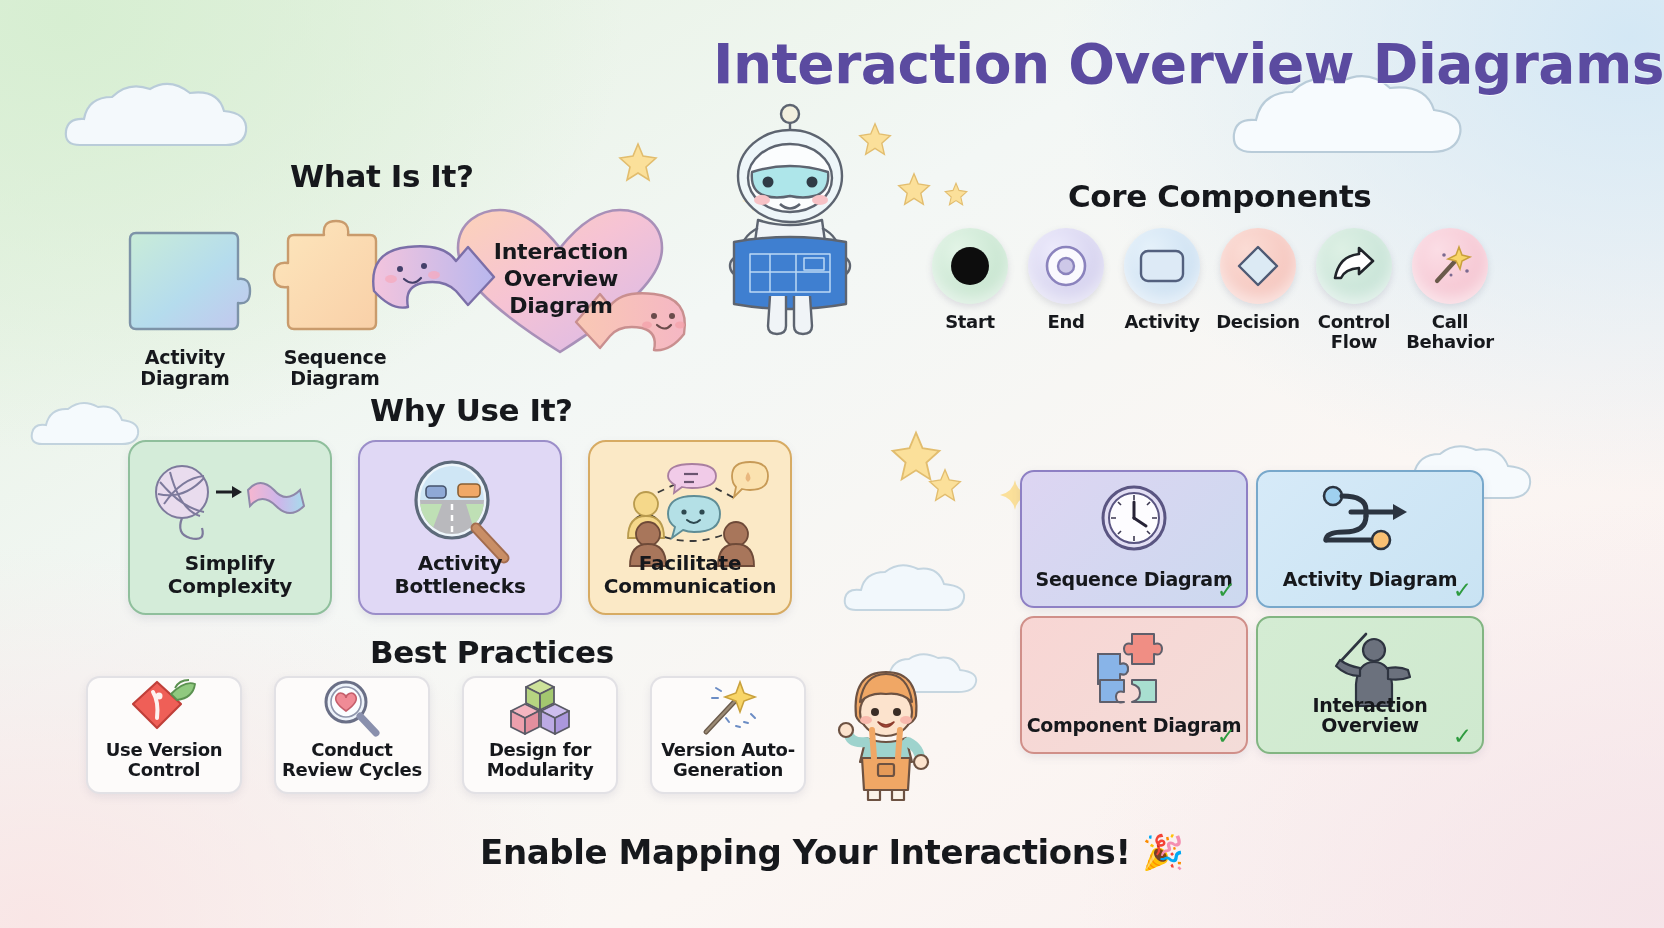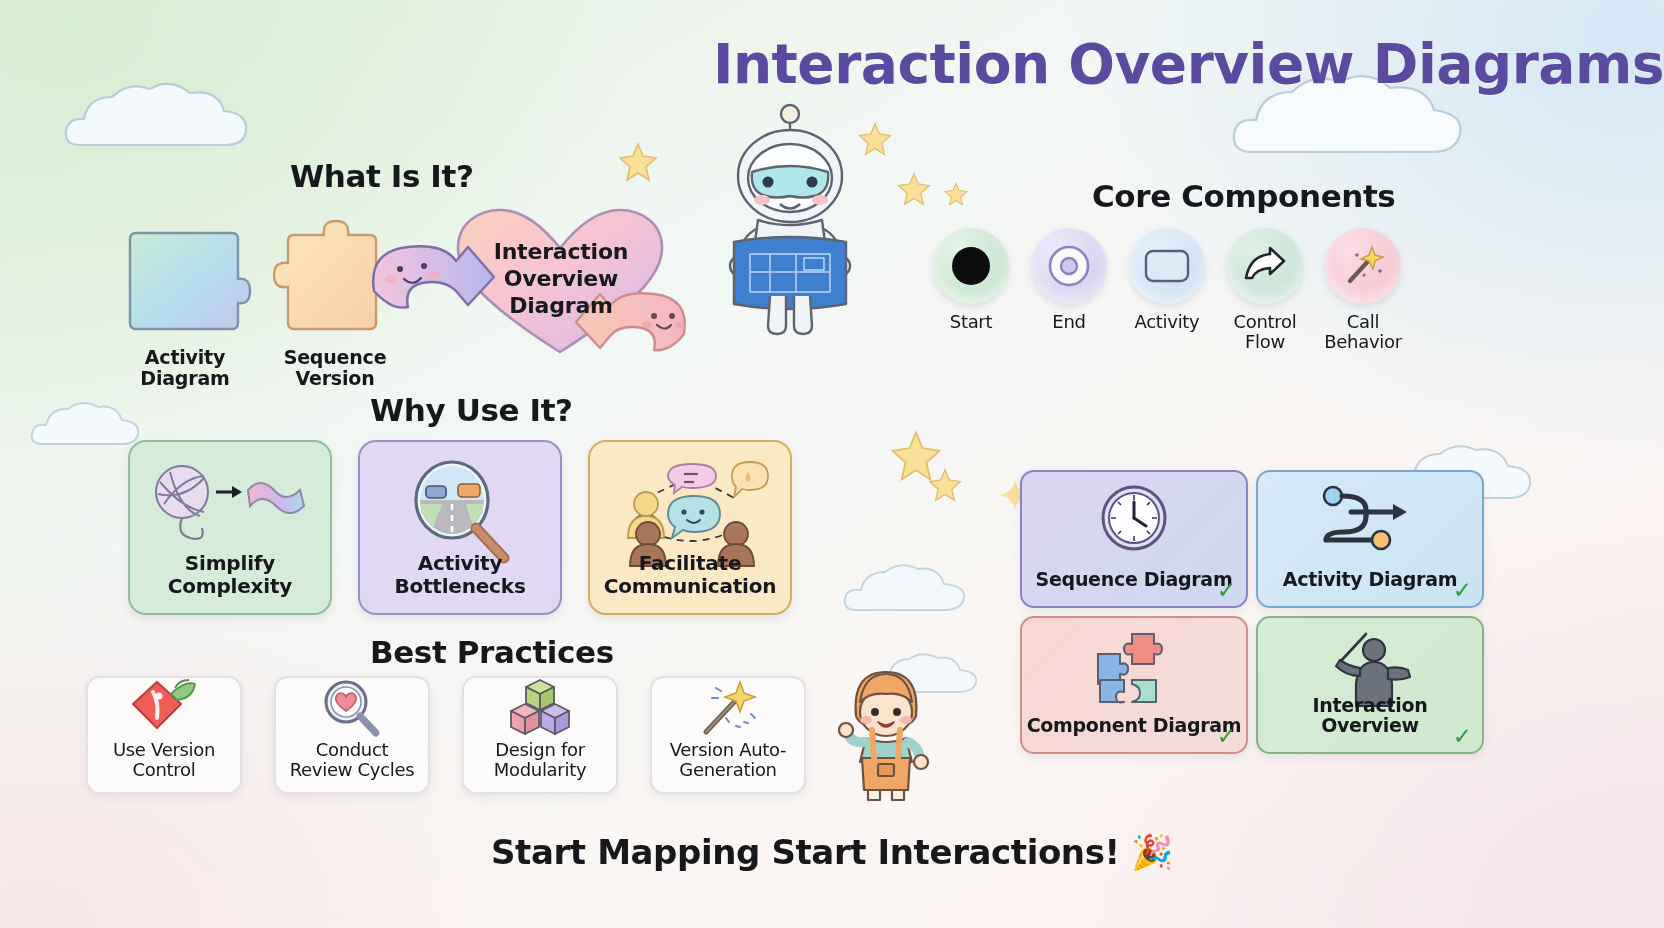--- a/index.html
+++ b/index.html
@@ -73,21 +73,21 @@
     font-weight: 700;
     color: #16181c;
     text-align: center;
     line-height: 1.12;
     letter-spacing: -0.2px;
     white-space: pre-line;
   }
 
   .small-label {
     font-size: 17px;
-    font-weight: 400;
+    font-weight: 700;
     color: #16181c;
     text-align: center;
     line-height: 1.1;
     letter-spacing: -0.3px;
     white-space: pre-line;
   }
 
   
   #whatisit-group { position: absolute; left: 110px; top: 195px; width: 590px; height: 190px; }
 
@@ -290,21 +290,21 @@
             <stop offset="100%" stop-color="#f9d0a8"></stop>
         </linearGradient>
       </defs>
       <path d="M38 30 q-6 0 -6 6 l0 22 q-14 -2 -14 12 q0 14 14 12 l0 36 q0 6 6 6 l76 0 q6 0 6 -6 l0 -82 q0 -6 -6 -6 l-22 0 q2 -14 -12 -14 q-14 0 -12 14 Z" fill="url(#pz2)" stroke="#c99b6c" stroke-width="2.4" stroke-linejoin="round"></path>
     </svg>
 
     <div class="puzzle-label-row">
       <div style="width:150px;" class="item-label">Activity
 Diagram</div>
       <div style="width:150px;" class="item-label">Sequence
-Version</div>
+Diagram</div>
     </div>
 
     <svg class="abs" style="left:330px;top:5px;" width="240" height="160" viewBox="0 0 240 160">
       <defs>
         <linearGradient id="hg" x1="0" y1="0" x2="1" y2="1">
           <stop offset="0%" stop-color="#fcd2b9"></stop>
             <stop offset="45%" stop-color="#f6c3d4"></stop>
             <stop offset="100%" stop-color="#d6b9ea"></stop>
         </linearGradient>
       </defs>
@@ -338,21 +338,21 @@
       <circle cx="98" cy="36" r="3" fill="#6a4b4b"></circle>
       <path d="M83 45 q8 7 14 0" stroke="#6a4b4b" stroke-width="2.2" fill="none" stroke-linecap="round"></path>
       <ellipse cx="73" cy="45" rx="5" ry="3.5" fill="#f3a0a8" opacity=".7"></ellipse>
       <ellipse cx="106" cy="45" rx="5" ry="3.5" fill="#f3a0a8" opacity=".7"></ellipse>
     </svg>
     <div class="abs item-label" style="left:370px;top:44px;width:162px;font-size:22px;line-height:1.22;">Interaction
 Overview
 Diagram</div>
   </div>
 
-  <div class="section-title" style="left:1092px;top:178px;">Core Components</div>
+  <div class="section-title" style="left:1068px;top:178px;">Core Components</div>
 
   <div id="core-row">
 
     <div class="core-item">
       <div class="core-circle" style="background:radial-gradient(circle at 34% 28%, #e2f4e6, #bcdfc6);">
         <svg width="44" height="44" viewBox="0 0 44 44">
             <circle cx="22" cy="22" r="19" fill="#0d0d0d"></circle>
           </svg>
       </div>
       <div class="small-label">Start</div>
@@ -370,20 +370,28 @@
 
     <div class="core-item">
       <div class="core-circle" style="background:radial-gradient(circle at 34% 28%, #e5f1fa, #c3daef);">
         <svg width="50" height="40" viewBox="0 0 50 40">
           <rect x="4" y="5" width="42" height="30" rx="7" fill="#ddeaf6" stroke="#53607e" stroke-width="2.4"></rect>
         </svg>
       </div>
       <div class="small-label">Activity</div>
     </div>
 
+    <div class="core-item">
+      <div class="core-circle" style="background:radial-gradient(circle at 34% 28%, #fbdcd5, #f3bdb5);">
+        <svg width="46" height="46" viewBox="0 0 46 46">
+          <path d="M23 4 L42 23 L23 42 L4 23 Z" fill="#dceaf4" stroke="#4e5a74" stroke-width="2.4" stroke-linejoin="round"></path>
+        </svg>
+      </div>
+      <div class="small-label">Decision</div>
+    </div>
 
     <div class="core-item">
       <div class="core-circle" style="background:radial-gradient(circle at 34% 28%, #ddf0e4, #bfdfd2);">
         <svg width="48" height="40" viewBox="0 0 48 40">
           <path d="M5 32 q4 -22 24 -24 l0 -6 l14 13 l-14 13 l0 -6 q-14 1 -18 10 Z" fill="#ffffff" stroke="#20242a" stroke-width="2.6" stroke-linejoin="round"></path>
         </svg>
       </div>
       <div class="small-label">Control
 Flow</div>
     </div>
@@ -664,15 +672,15 @@
 
       <path d="M30 90 l48 0 l-2 32 l-44 0 Z" fill="#f0a765"></path>
       <rect x="46" y="96" width="16" height="12" rx="2" fill="#e59a58"></rect>
       <path d="M40 62 l2 28 M68 62 l-2 28" stroke="#f0a765" stroke-width="6" stroke-linecap="round"></path>
 
       <path d="M36 122 l0 10 l12 0 l0 -10 Z" fill="#fbf3e8"></path>
       <path d="M60 122 l0 10 l12 0 l0 -10 Z" fill="#fbf3e8"></path>
     </g>
   </svg>
 
-  <div class="cta-line">Start Mapping Start Interactions! 🎉</div>
+  <div class="cta-line">Enable Mapping Your Interactions! 🎉</div>
 
 </div>
 
 </body></html>

